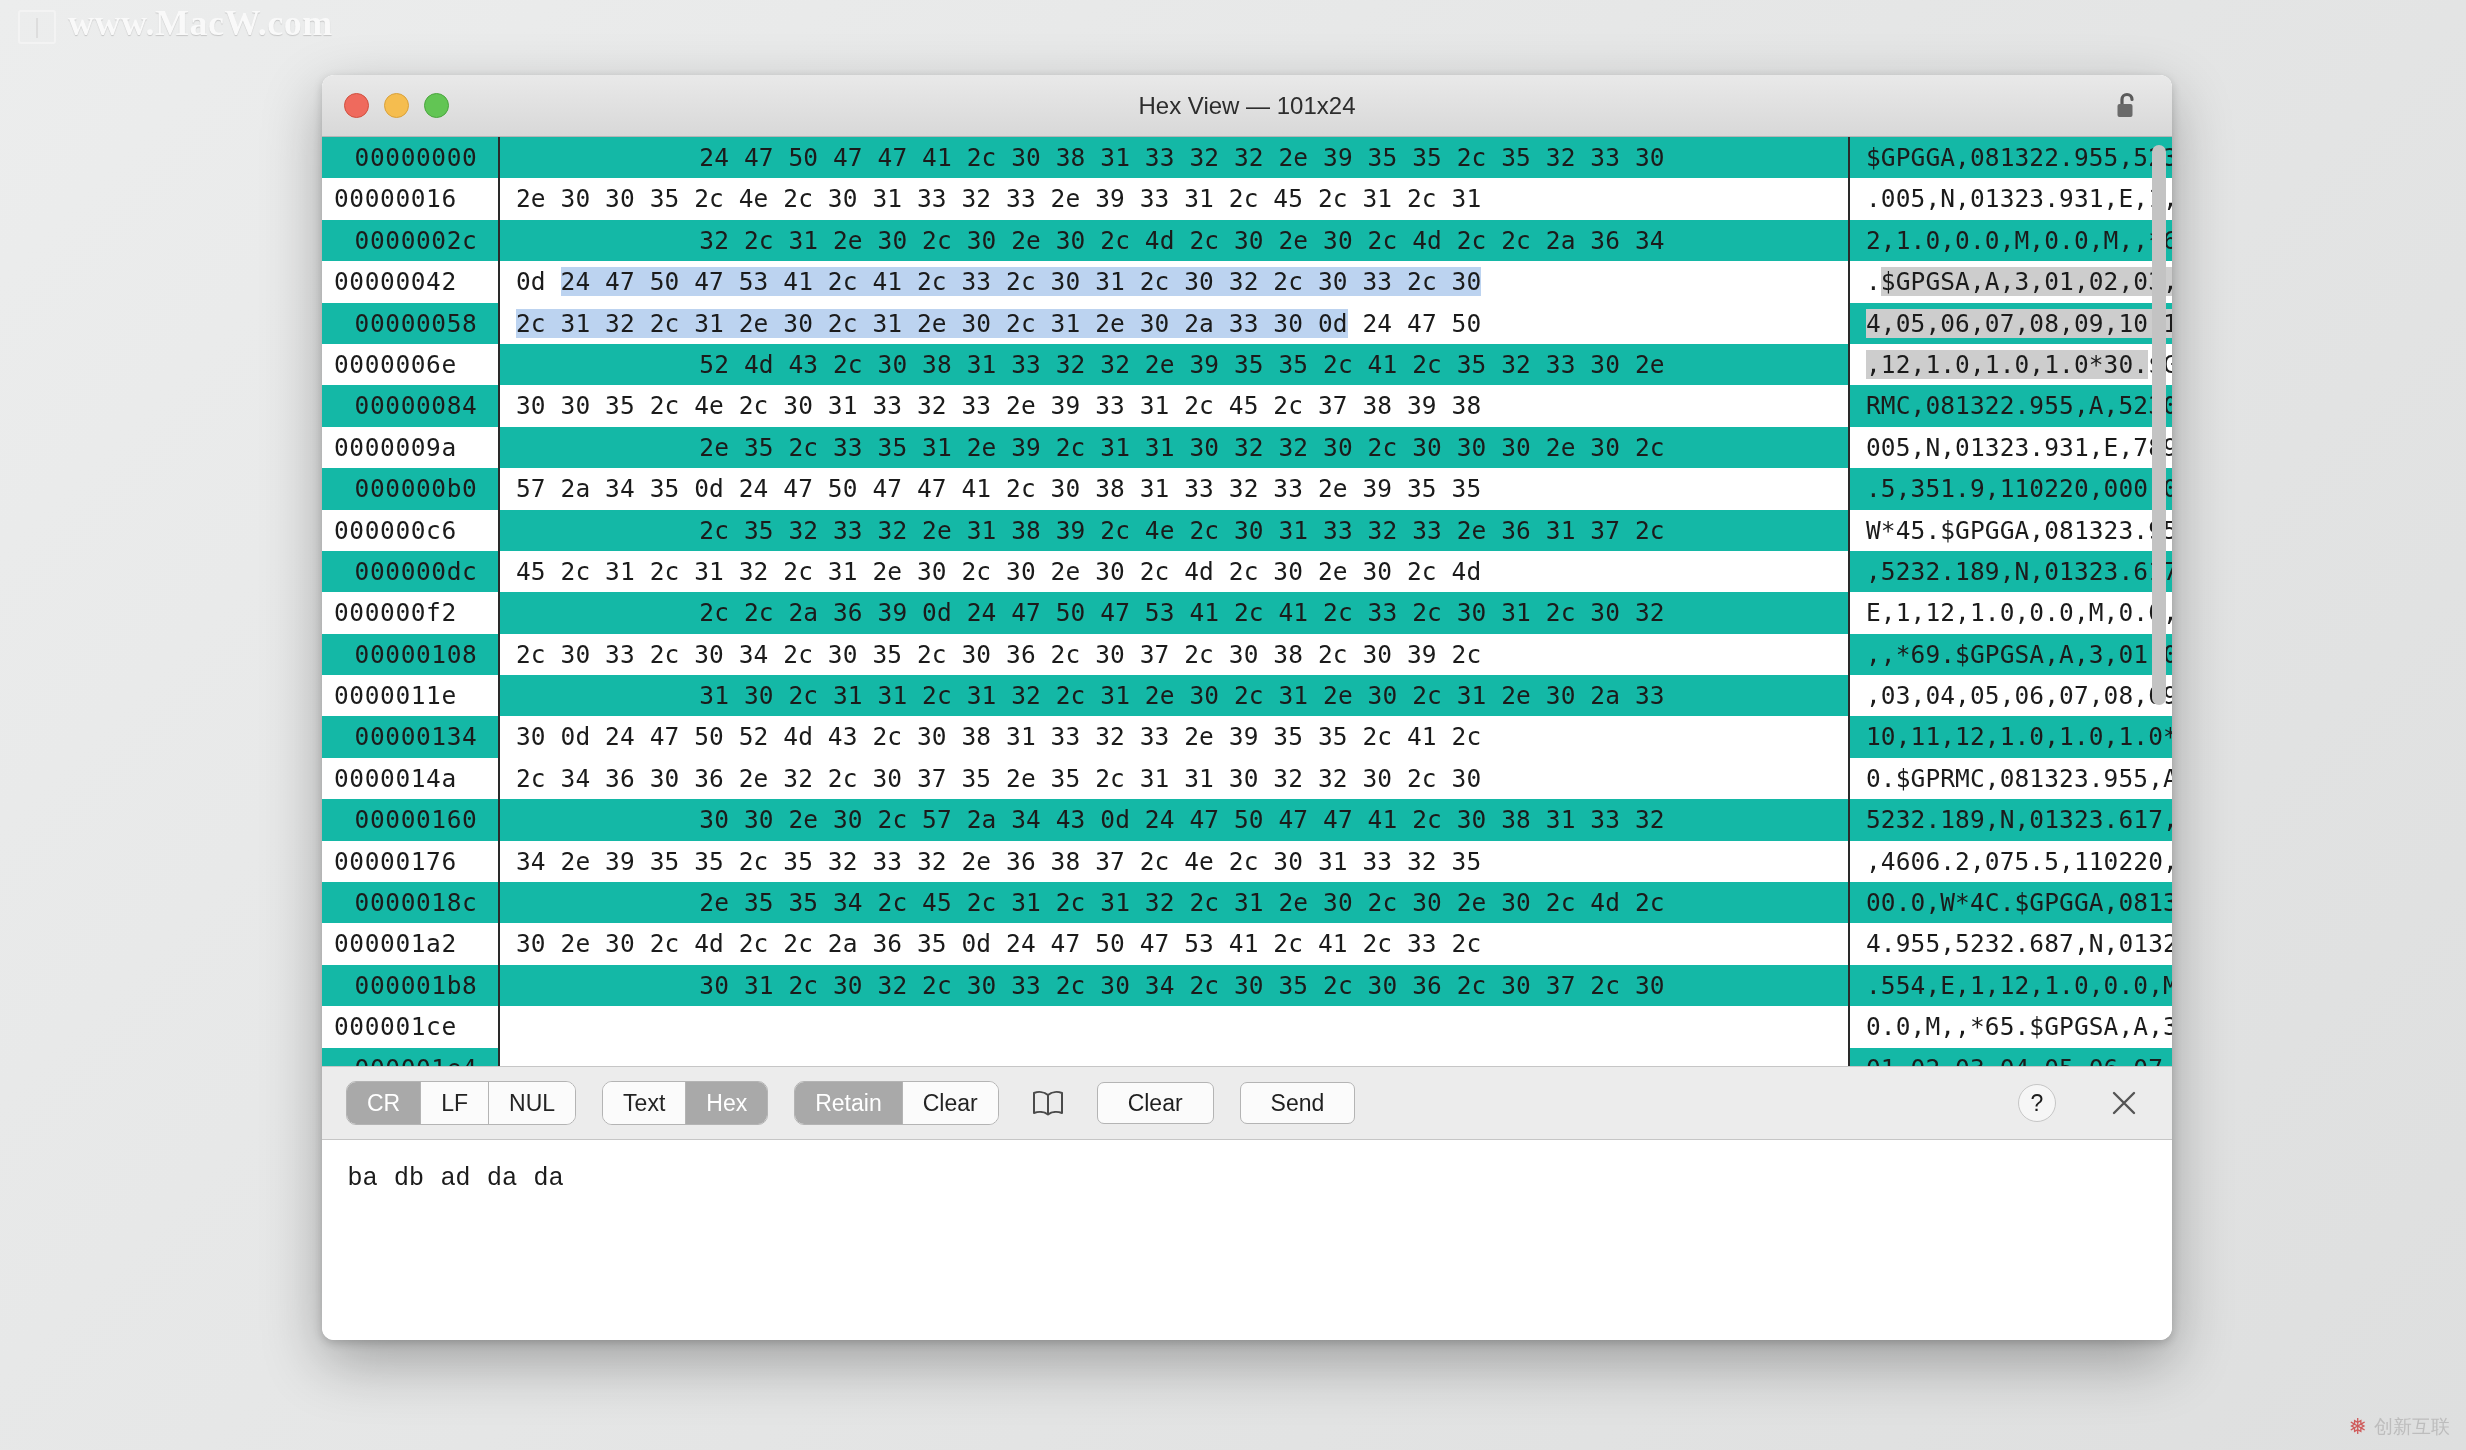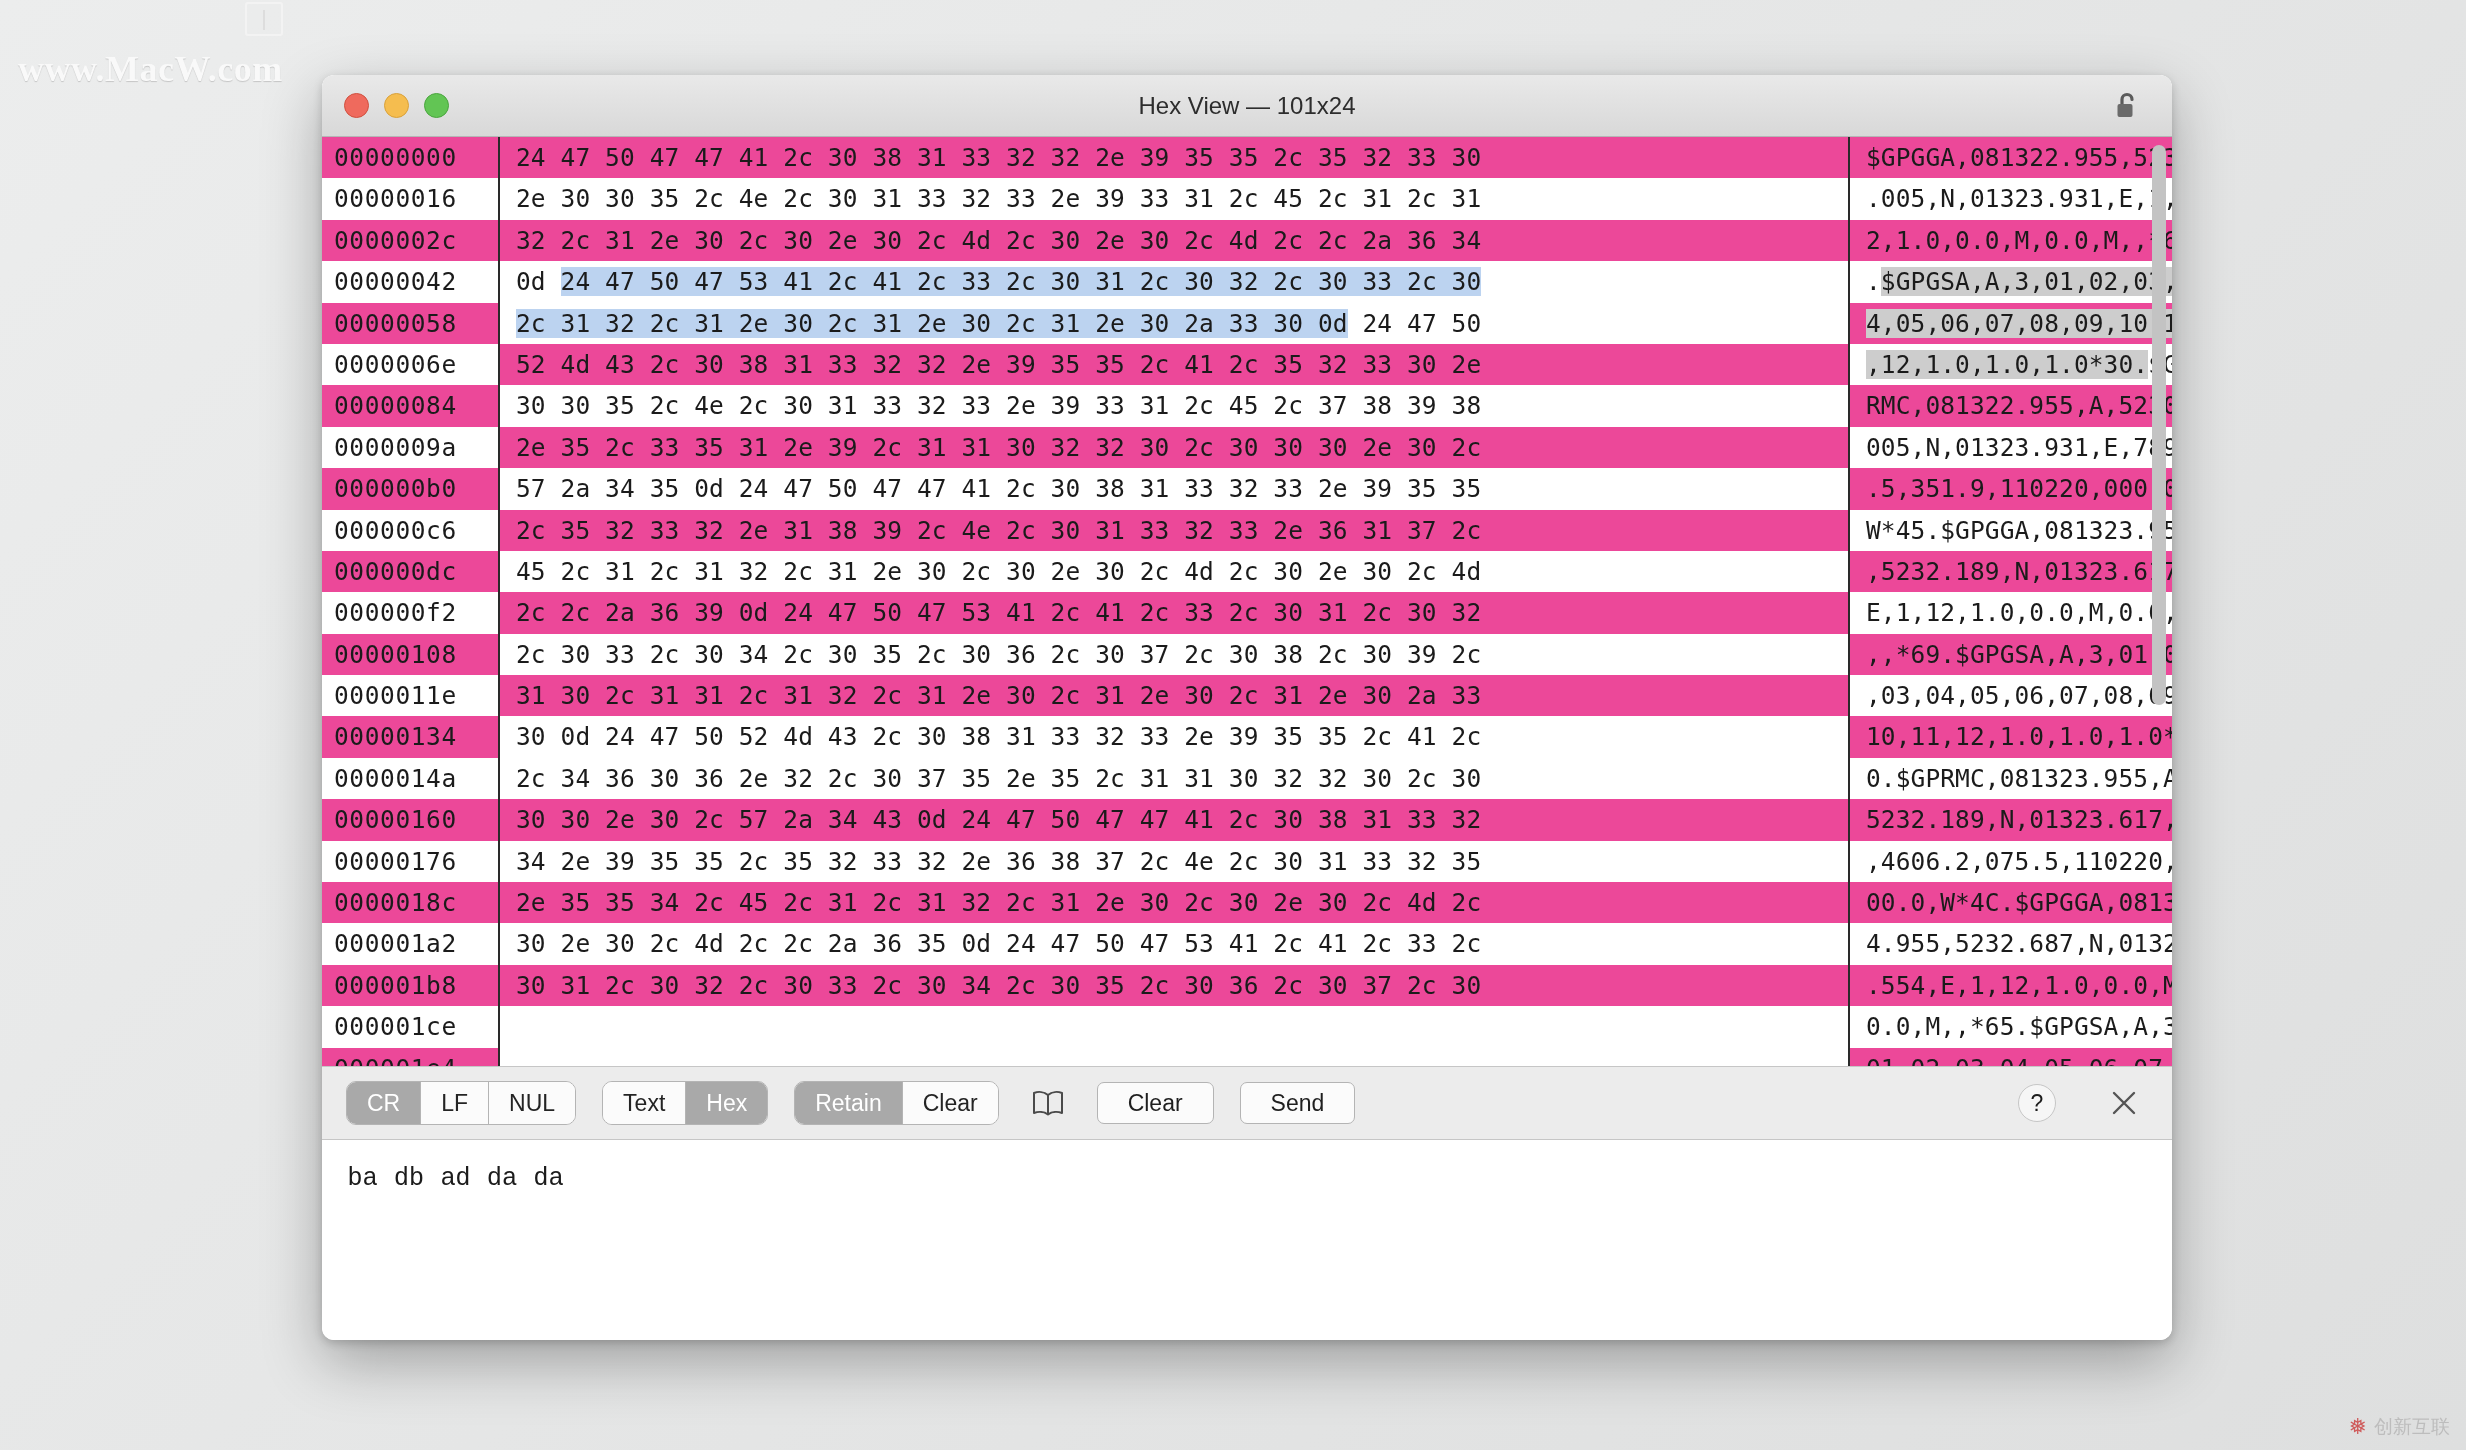--- a/index.html
+++ b/index.html
@@ -17,21 +17,20 @@
 
   
   .wm-topleft {
     position: absolute;
     left: 18px;
     top: 2px;
     display: flex;
     align-items: flex-end;
     gap: 12px;
     opacity: 0.92;
-    flex-direction: column;
   }
   .wm-topleft .wm-glyph {
     width: 38px;
     height: 34px;
     border: 2px solid #f4f4f4;
     border-radius: 3px;
     position: relative;
     box-sizing: border-box;
   }
   .wm-topleft .wm-glyph::after {
@@ -169,21 +168,21 @@
     box-sizing: border-box;
     position: relative;
     overflow: hidden;
   }
 
   .row {
     height: 41.4px;
     white-space: pre;
     box-sizing: border-box;
   }
-  .row.odd { background: #ec4899; }
+  .row.odd { background: #14b8a6; text-align: center; }
   .row.even { background: #ffffff; }
 
   .col-offsets .row { padding-left: 12px; letter-spacing: 0.6px; }
   .col-bytes .row  { padding-left: 16px; letter-spacing: 0.1px; }
   .col-ascii .row  { padding-left: 16px; letter-spacing: 0.1px; }
 
   .sel-hex   { background: #bcd3f0; }
   .sel-ascii { background: #cdcdcd; }
 
   

